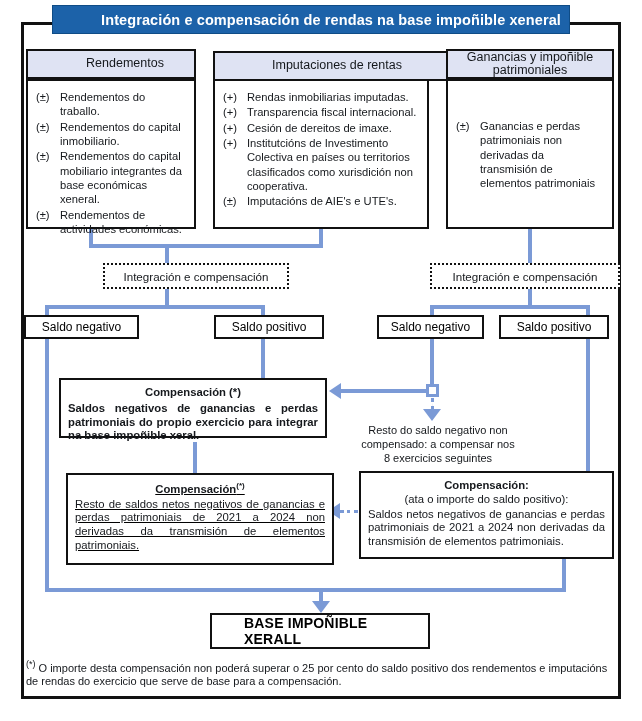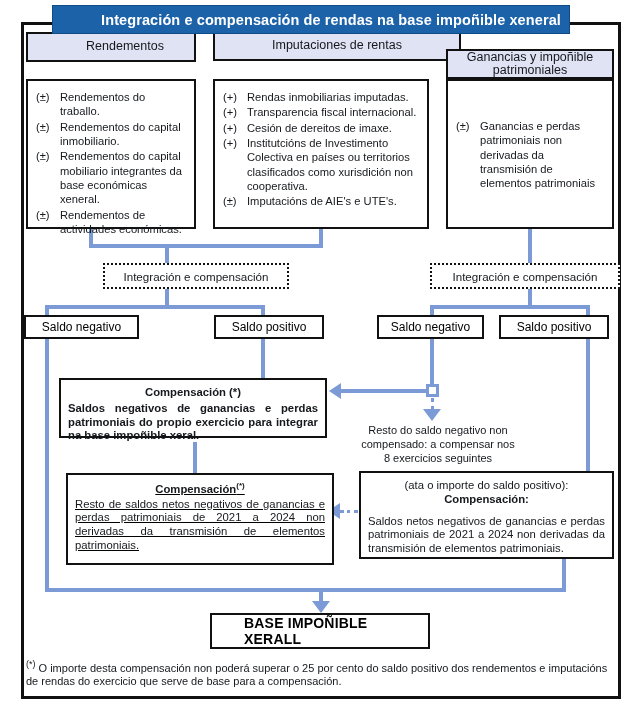--- a/index.html
+++ b/index.html
@@ -58,21 +58,21 @@
 <body>
 
 <div id="page">
 
   <div class="outer-frame"></div>
 
   <div class="title-banner">
     <span>Integración e compensación de rendas na base impoñible xeneral</span>
   </div>
 
-  <div class="bx-head" style="left:26px;top:32px;width:170px;height:30px;padding-left:28px;">
+  <div class="bx-head" style="left:26px;top:49px;width:170px;height:30px;padding-left:28px;">
     <span>Rendementos</span>
   </div>
   <div class="bx" style="left:26px;top:79px;width:170px;height:150px;">
     <ul class="itemlist">
       <li>
         <span class="sym">(±)</span>
         <span class="txt">Rendementos do traballo.</span>
         </li>
       <li>
         <span class="sym">(±)</span>
@@ -82,21 +82,21 @@
         <span class="sym">(±)</span>
         <span class="txt">Rendementos do capital mobiliario integrantes da base económicas xeneral.</span>
         </li>
       <li>
         <span class="sym">(±)</span>
         <span class="txt">Rendementos de actividades económicas.</span>
         </li>
     </ul>
   </div>
 
-  <div class="bx-head" style="left:213px;top:31px;width:248px;height:30px;">
+  <div class="bx-head" style="left:213px;top:51px;width:248px;height:30px;">
     <span>Imputaciones de rentas</span>
   </div>
   <div class="bx" style="left:213px;top:79px;width:216px;height:150px;">
     <ul class="itemlist">
       <li>
         <span class="sym">(+)</span>
         <span class="txt">Rendas inmobiliarias imputadas.</span>
         </li>
       <li>
         <span class="sym">(+)</span>
@@ -197,23 +197,23 @@
       <div class="just" style="margin-top:1px;">Resto de saldos netos negativos de ganancias e perdas patrimoniais de 2021 a 2024 non derivadas da transmisión de elementos patrimoniais.</div>
     </div>
   </div>
 
   <div class="dotline-h" style="left:340px;top:510px;width:18px;"></div>
   <div class="arrow-left" style="left:328px;top:503px;"></div>
 
   <div class="ln lnv" style="left:586px;top:339px;height:134px;"></div>
   <div class="bx" style="left:359px;top:471px;width:255px;height:88px;">
     <div class="bodytext">
+      <div class="ctr bold">Compensación:</div>
       <div class="ctr">(ata o importe do saldo positivo):</div>
-      <div class="ctr bold">Compensación:</div>
-      <div class="just" style="margin-top:8px;">Saldos netos negativos de ganancias e perdas patrimoniais de 2021 a 2024 non derivadas da transmisión de elementos patrimoniais.</div>
+      <div class="just" style="margin-top:1px;">Saldos netos negativos de ganancias e perdas patrimoniais de 2021 a 2024 non derivadas da transmisión de elementos patrimoniais.</div>
     </div>
   </div>
 
   <div class="ln lnv" style="left:562px;top:559px;height:29px;"></div>
   <div class="ln lnh" style="left:45px;top:588px;width:521px;"></div>
   <div class="ln lnv" style="left:319px;top:588px;height:15px;"></div>
   <div class="arrow-down" style="left:312px;top:601px;"></div>
 
   <div class="bx" style="left:210px;top:613px;width:220px;height:36px;display:flex;align-items:center;justify-content:center;">
     <span style="font-weight:bold;font-size:14px;letter-spacing:.2px;margin-left:32px;">BASE IMPOÑIBLE XERALL</span>

